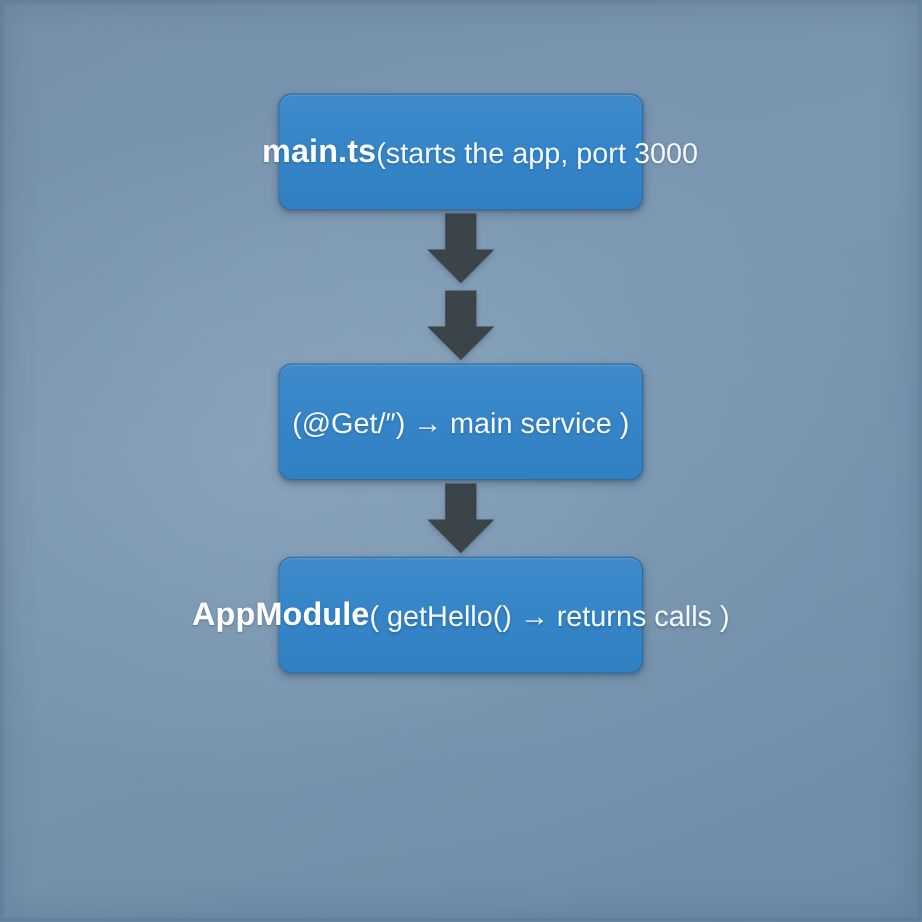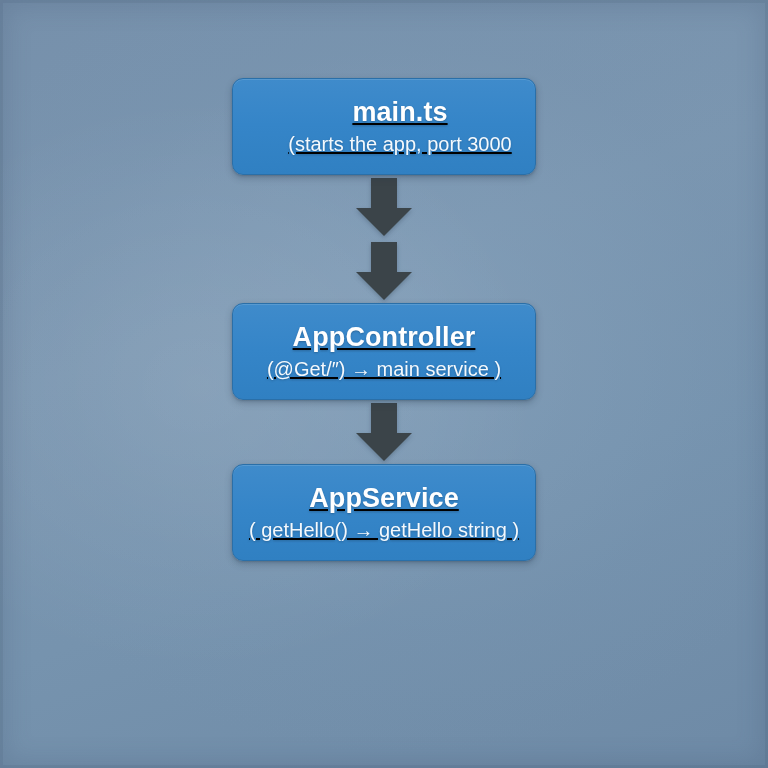--- a/index.html
+++ b/index.html
@@ -58,37 +58,36 @@
     height: 97px;
     box-sizing: border-box;
     border-radius: 11px;
     background: linear-gradient(180deg, #3f8bcb 0%, #3585c8 48%, #3080c2 100%);
     border: 1.5px solid #2a6fa8;
     box-shadow:
       0 3px 7px rgba(32,52,72,0.30),
       0 1px 2px rgba(32,52,72,0.22),
       inset 0 1px 0 rgba(255,255,255,0.13);
     display: flex;
-    flex-direction: column;
+    flex-direction: row;
     align-items: center;
     justify-content: center;
     z-index: 2;
-    text-decoration: underline;
   }
   .node-title {
     font-size: 27px;
     font-weight: bold;
     color: #ffffff;
     line-height: 1.12;
     letter-spacing: 0.1px;
     text-shadow: 0 1px 2px rgba(26,54,82,0.38);
     white-space: nowrap;
   }
   .node-subtitle {
-    font-size: 20px;
+    font-size: 24px;
     font-weight: normal;
     color: #f4f9fd;
     line-height: 1.2;
     margin-top: 5px;
     text-shadow: 0 1px 2px rgba(26,54,82,0.34);
     white-space: nowrap;
   }
   
   .node.shift-right .node-title,
   .node.shift-right .node-subtitle {
@@ -130,29 +129,28 @@
     </div>
 
 
     <div class="connector">
       <svg width="56" height="58" viewBox="0 0 56 58">
         <path d="M15 0 H41 V30 H56 L28 58 L0 30 H15 Z" fill="#3b4449"></path>
       </svg>
     </div>
 
     <div class="node">
-      <div class="node-title">AppController</div>
       <div class="node-subtitle">(@Get/″) → main service )</div>
     </div>
 
     <div class="connector">
       <svg width="56" height="58" viewBox="0 0 56 58">
         <path d="M15 0 H41 V30 H56 L28 58 L0 30 H15 Z" fill="#3b4449"></path>
       </svg>
     </div>
 
     <div class="node">
-      <div class="node-title">AppService</div>
-      <div class="node-subtitle">( getHello() → getHello string )</div>
+      <div class="node-title">AppModule</div>
+      <div class="node-subtitle">( getHello() → returns calls )</div>
     </div>
 
   </div>
 </div>
 
 </body></html>

